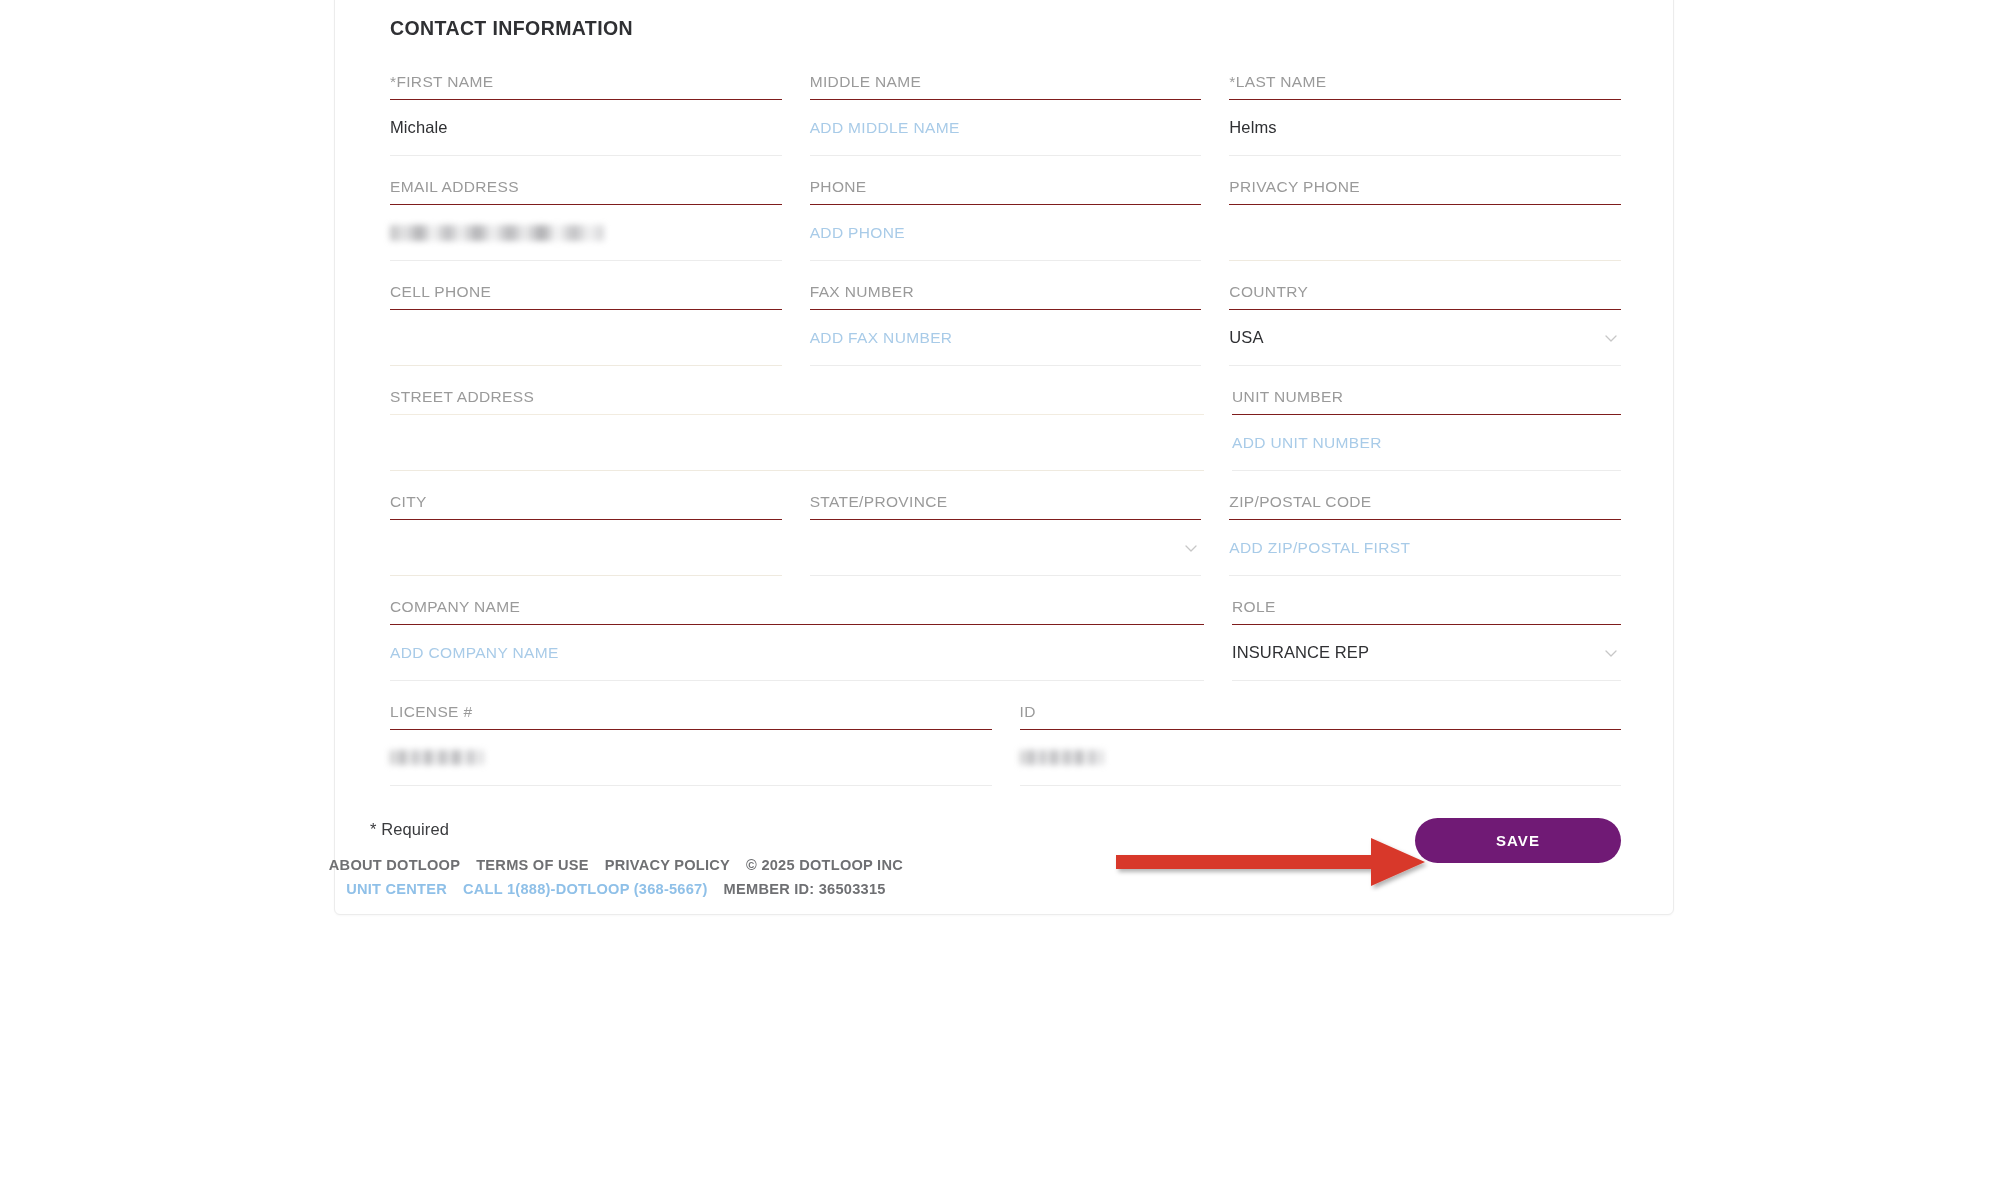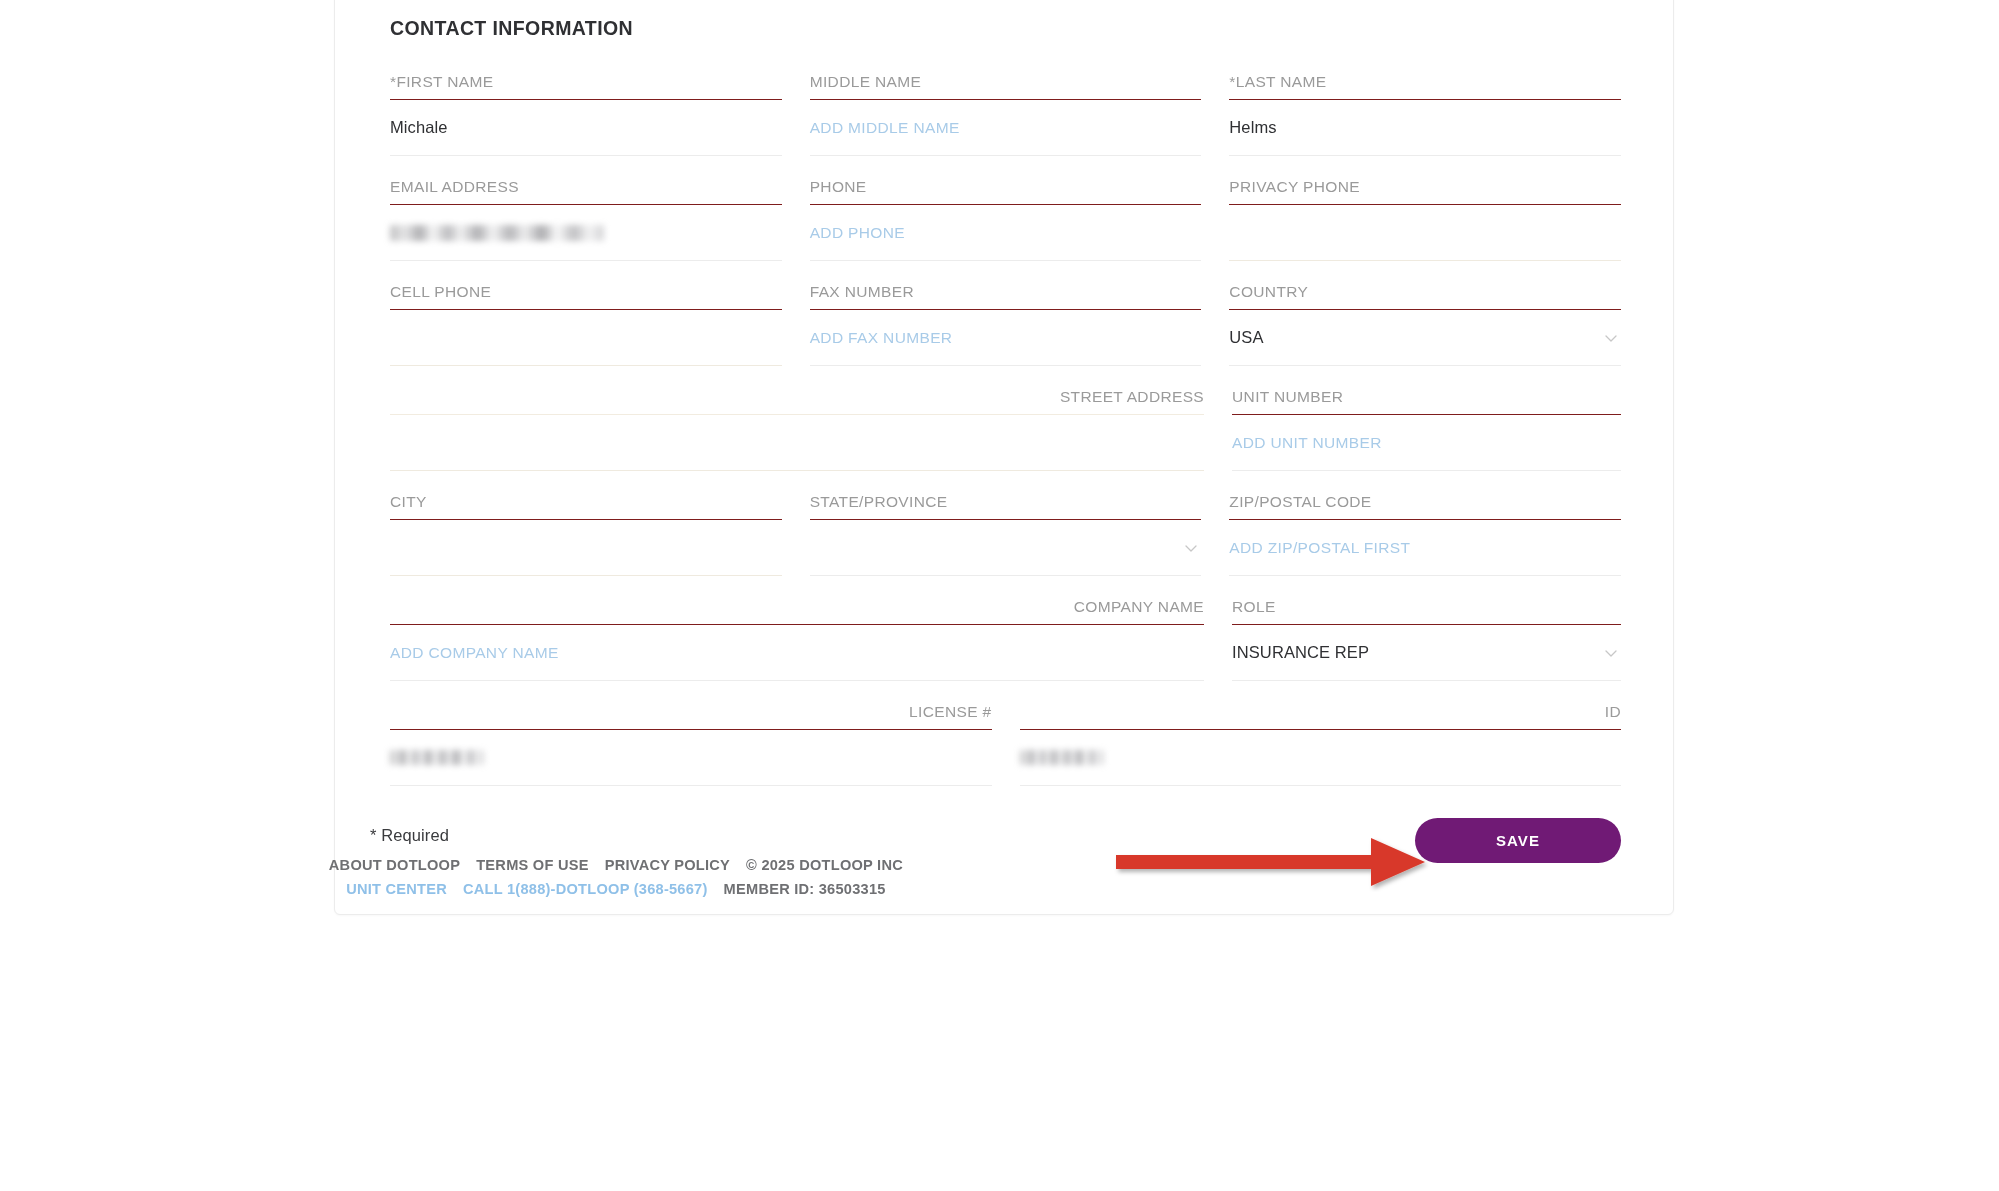--- a/index.html
+++ b/index.html
@@ -59,21 +59,21 @@
     display: flex;
     gap: 28px;
     margin-bottom: 22px;
   }
 
   .field {
     flex: 1 1 0;
     min-width: 0;
     position: relative;
   }
-  .field.wide { flex: 2.093 1 0; text-align: right; }
+  .field.wide { flex: 2.093 1 0; }
 
   .field-label {
     font-size: 15.5px;
     color: #9a9a9a;
     letter-spacing: 0.35px;
     line-height: 1.1;
     padding-bottom: 9px;
     white-space: nowrap;
   }
 
@@ -139,21 +139,21 @@
   
   .action-row {
     position: relative;
     margin-top: 18px;
     height: 80px;
   }
 
   .required-note {
     position: absolute;
     left: -20px;
-    top: 18px;
+    top: 12px;
     font-size: 16.5px;
     color: #3a3b3e;
     letter-spacing: 0.1px;
   }
 
   .save-button {
     position: absolute;
     right: 0px;
     top: 10px;
     width: 206px;

